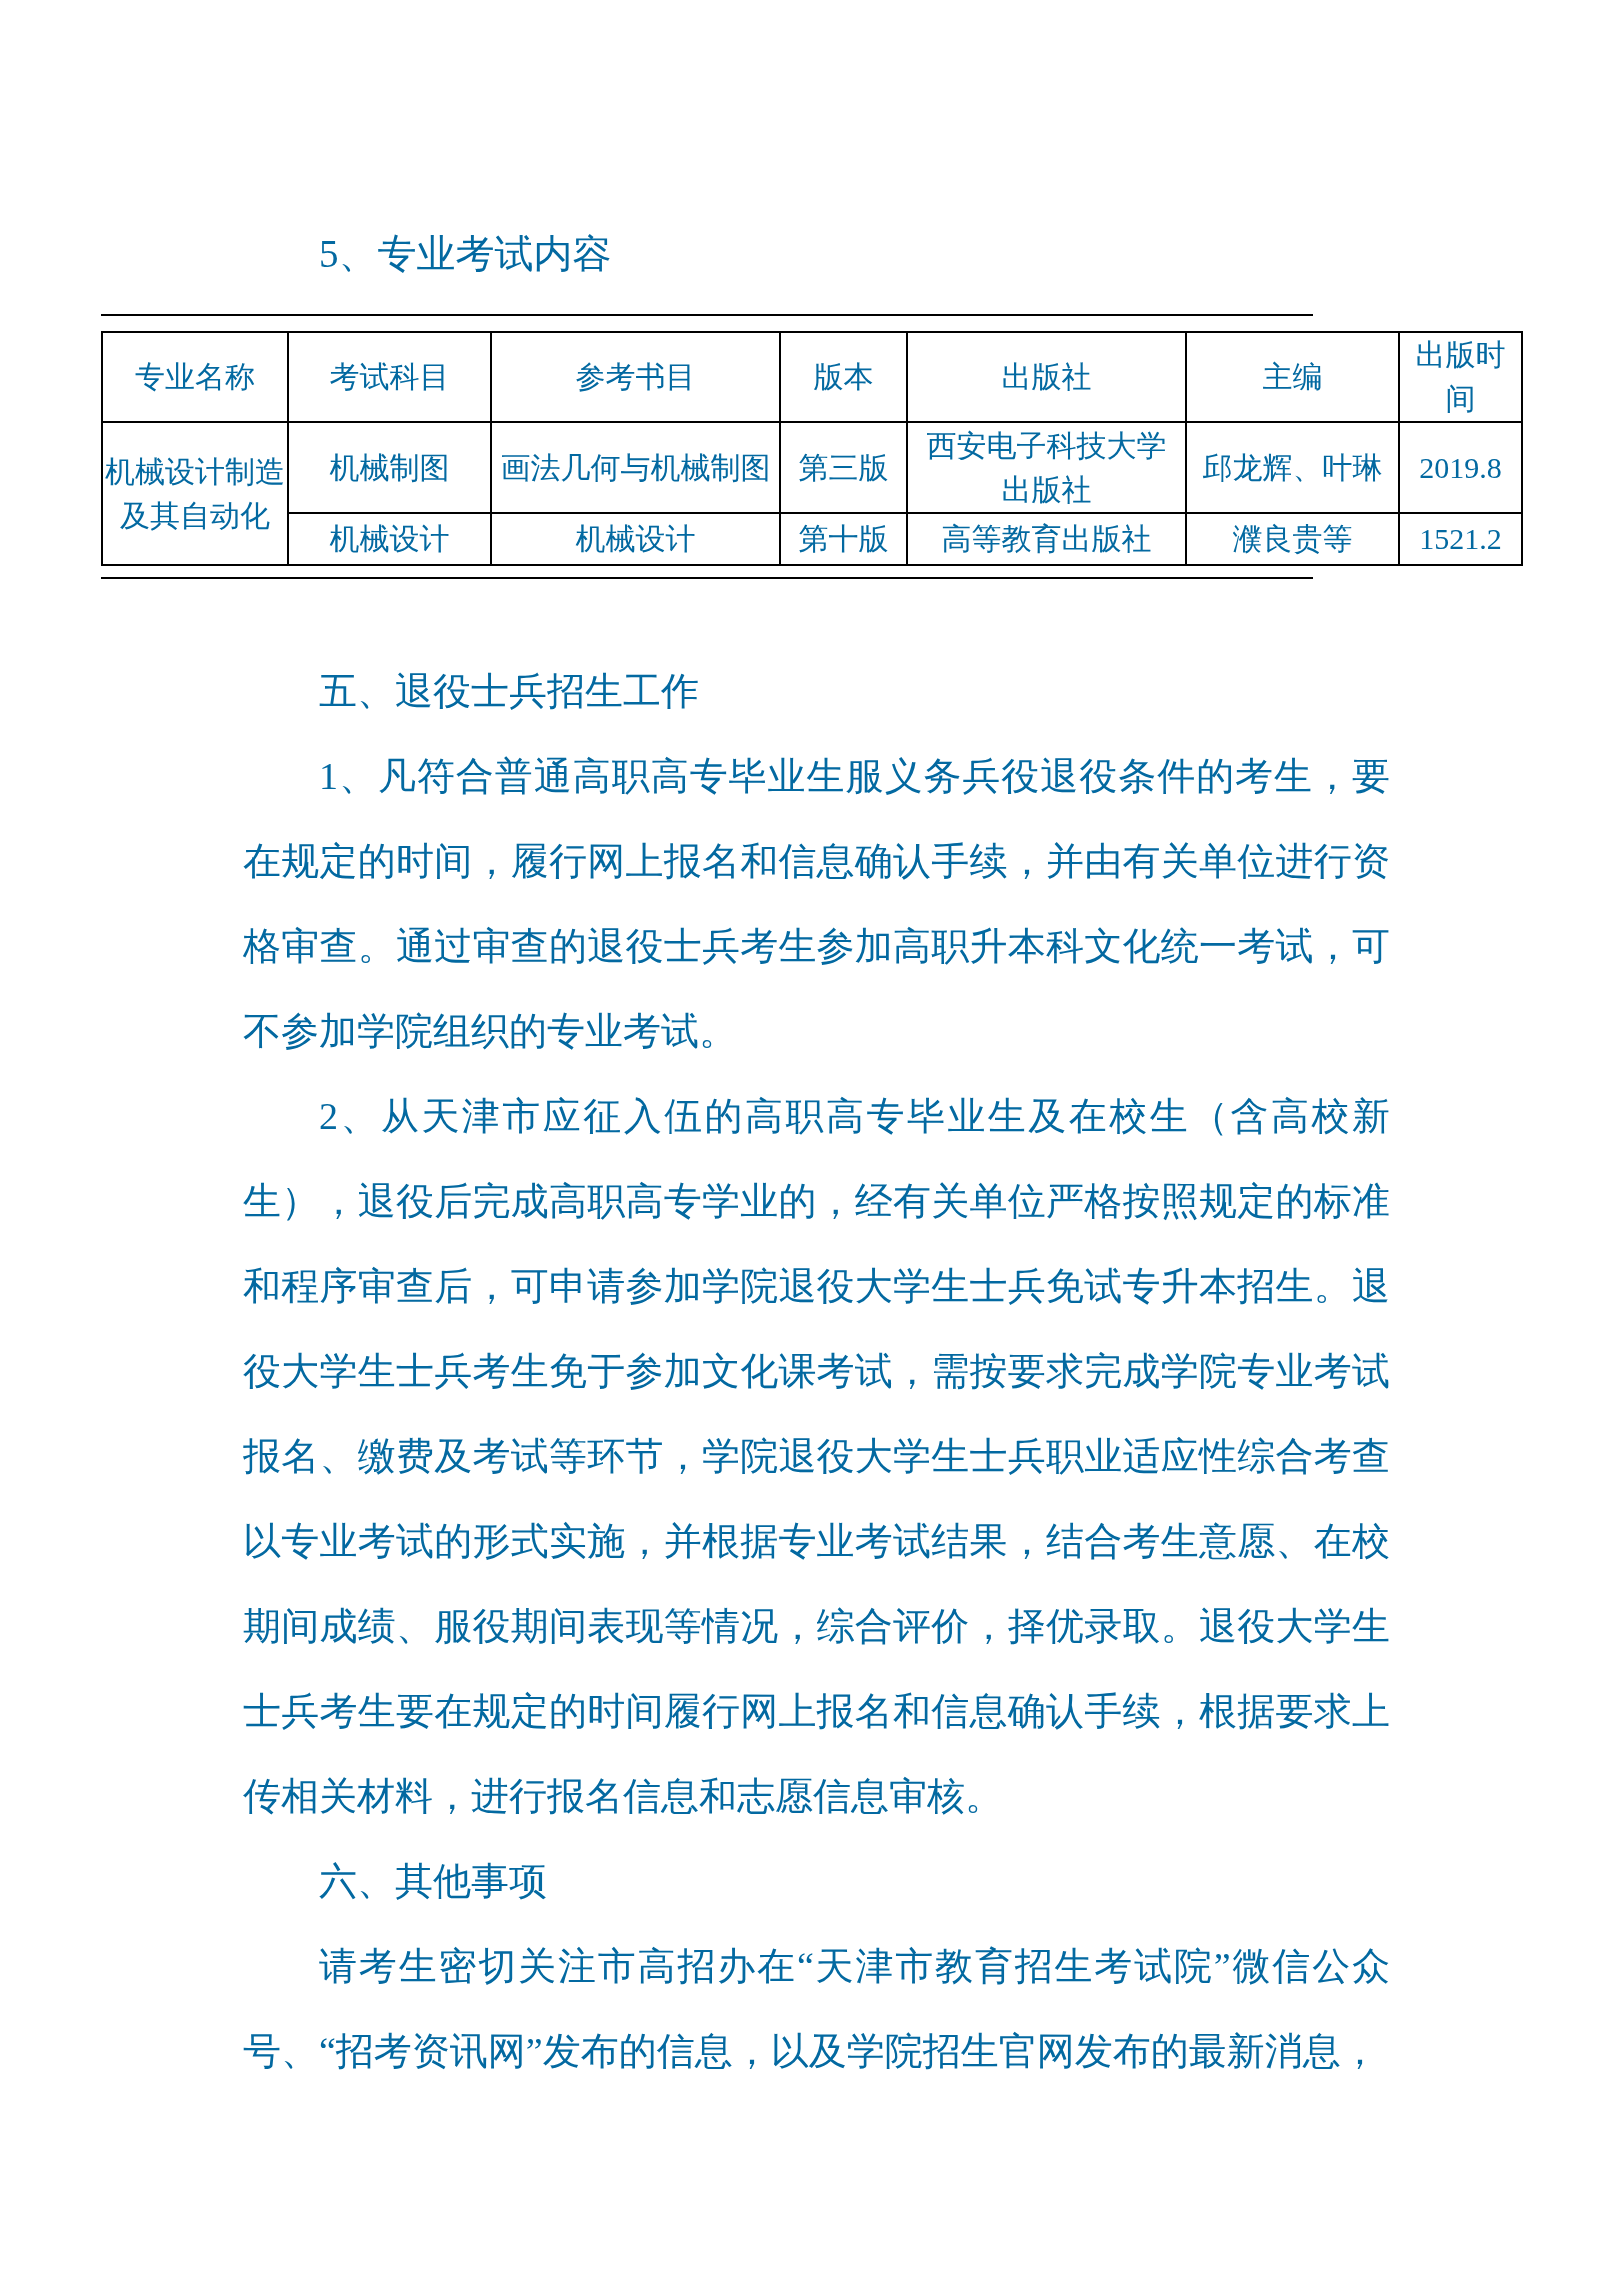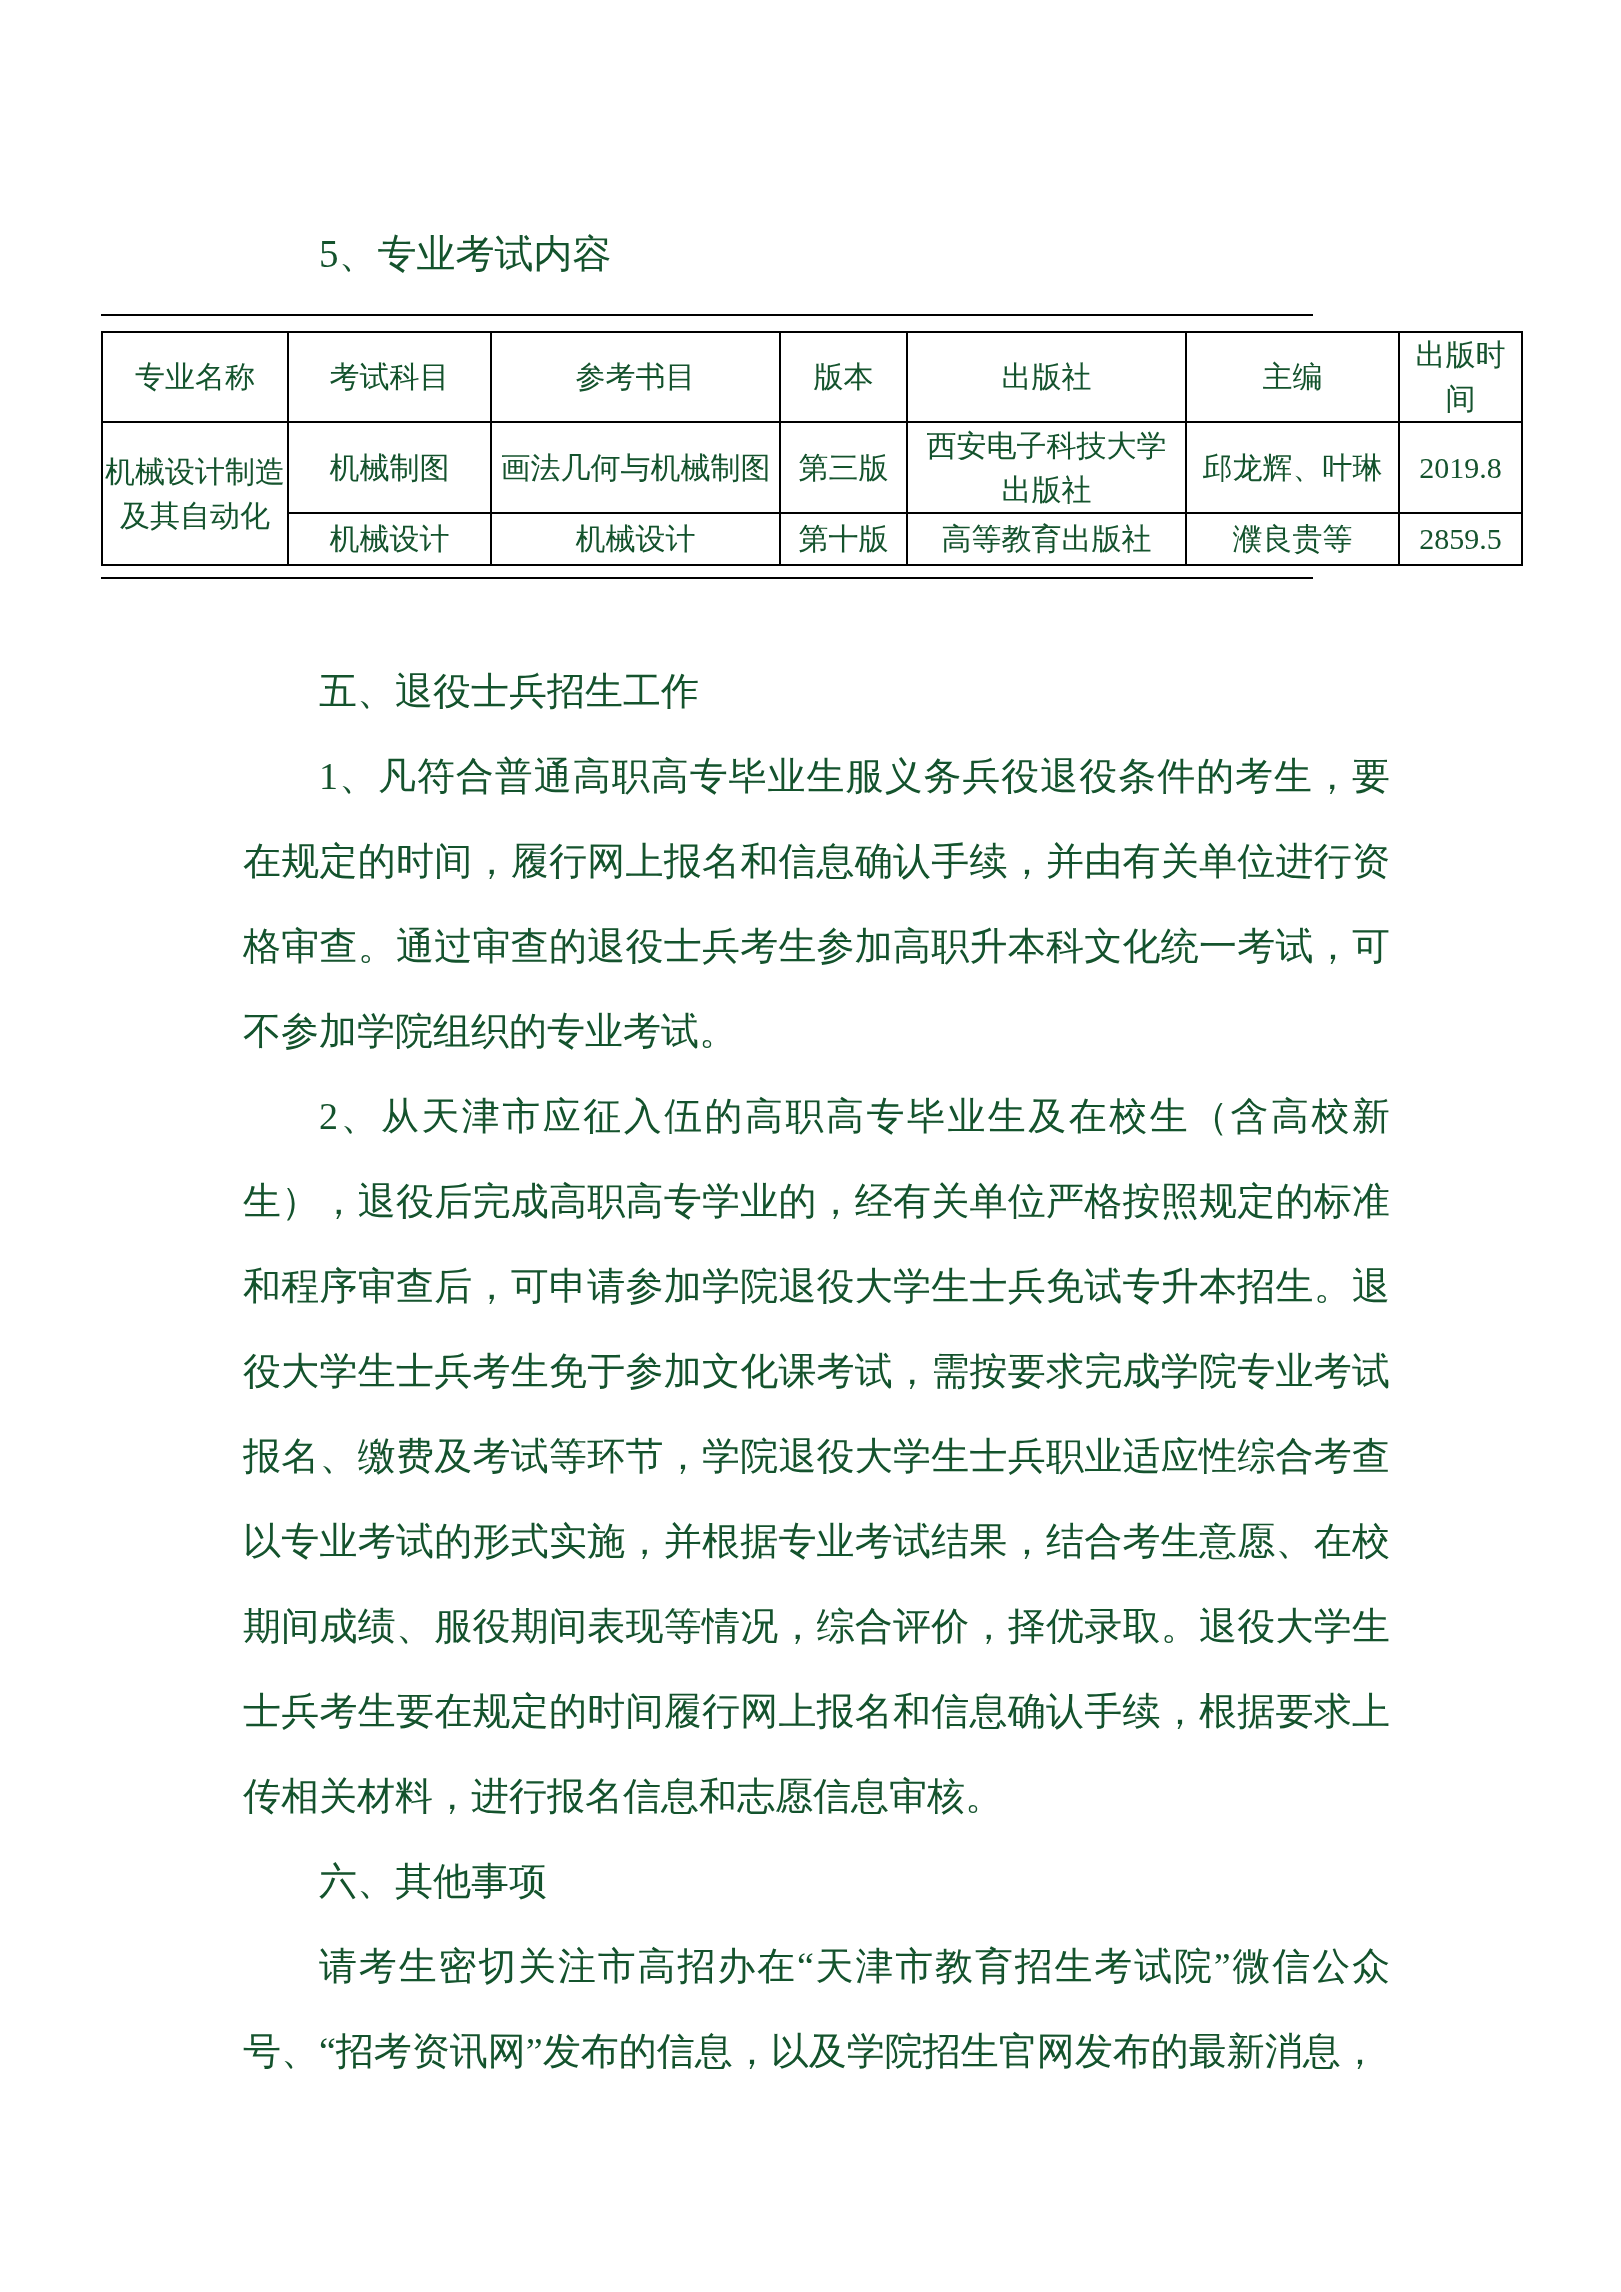--- a/index.html
+++ b/index.html
@@ -6,21 +6,21 @@
     margin: 0;
     padding: 0;
     background: #888;
   }
   .page {
     position: relative;
     width: 1621px;
     height: 2293px;
     margin: 0 auto;
     background: #ffffff;
-    color: #14532d;
+    color: #0369a1;
     overflow: hidden;
     font-family: "Liberation Serif", "DejaVu Serif", serif;
   }
   .content {
     padding: 0 231px 0 243px; 
   }
   .heading-exam {
     margin: 211px 0 0 0;
     font-size: 39px;
     line-height: 85px;
@@ -109,21 +109,21 @@
           <td class="publisher">西安电子科技大学出版社</td>
           <td>邱龙辉、叶琳</td>
           <td>2019.8</td>
         </tr>
         <tr class="row2">
           <td>机械设计</td>
           <td>机械设计</td>
           <td>第十版</td>
           <td class="publisher">高等教育出版社</td>
           <td>濮良贵等</td>
-          <td>2859.5</td>
+          <td>1521.2</td>
         </tr>
       </tbody>
         </table>
     </div>
 
     <p class="section-title">五、退役士兵招生工作</p>
 
     <p class="para">1、凡符合普通高职高专毕业生服义务兵役退役条件的考生，要在规定的时间，履行网上报名和信息确认手续，并由有关单位进行资格审查。通过审查的退役士兵考生参加高职升本科文化统一考试，可不参加学院组织的专业考试。</p>
 
     <p class="para">2、从天津市应征入伍的高职高专毕业生及在校生（含高校新生），退役后完成高职高专学业的，经有关单位严格按照规定的标准和程序审查后，可申请参加学院退役大学生士兵免试专升本招生。退役大学生士兵考生免于参加文化课考试，需按要求完成学院专业考试报名、缴费及考试等环节，学院退役大学生士兵职业适应性综合考查以专业考试的形式实施，并根据专业考试结果，结合考生意愿、在校期间成绩、服役期间表现等情况，综合评价，择优录取。退役大学生士兵考生要在规定的时间履行网上报名和信息确认手续，根据要求上传相关材料，进行报名信息和志愿信息审核。</p>

